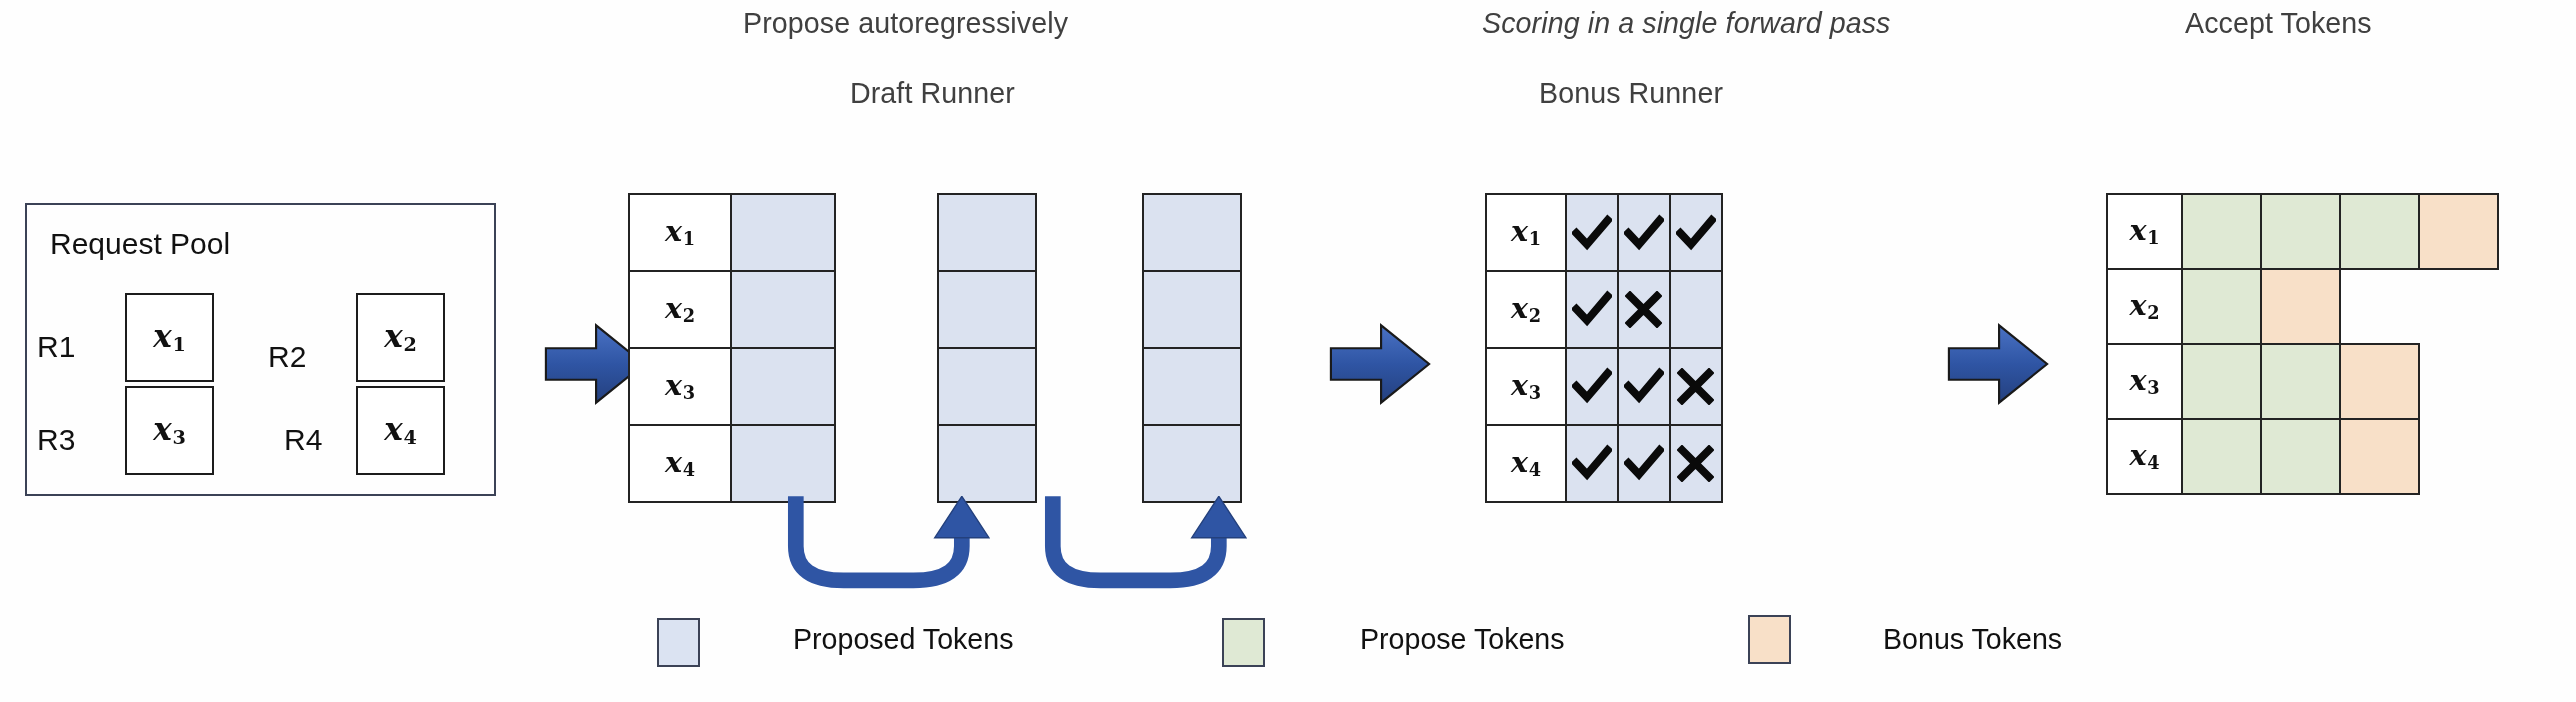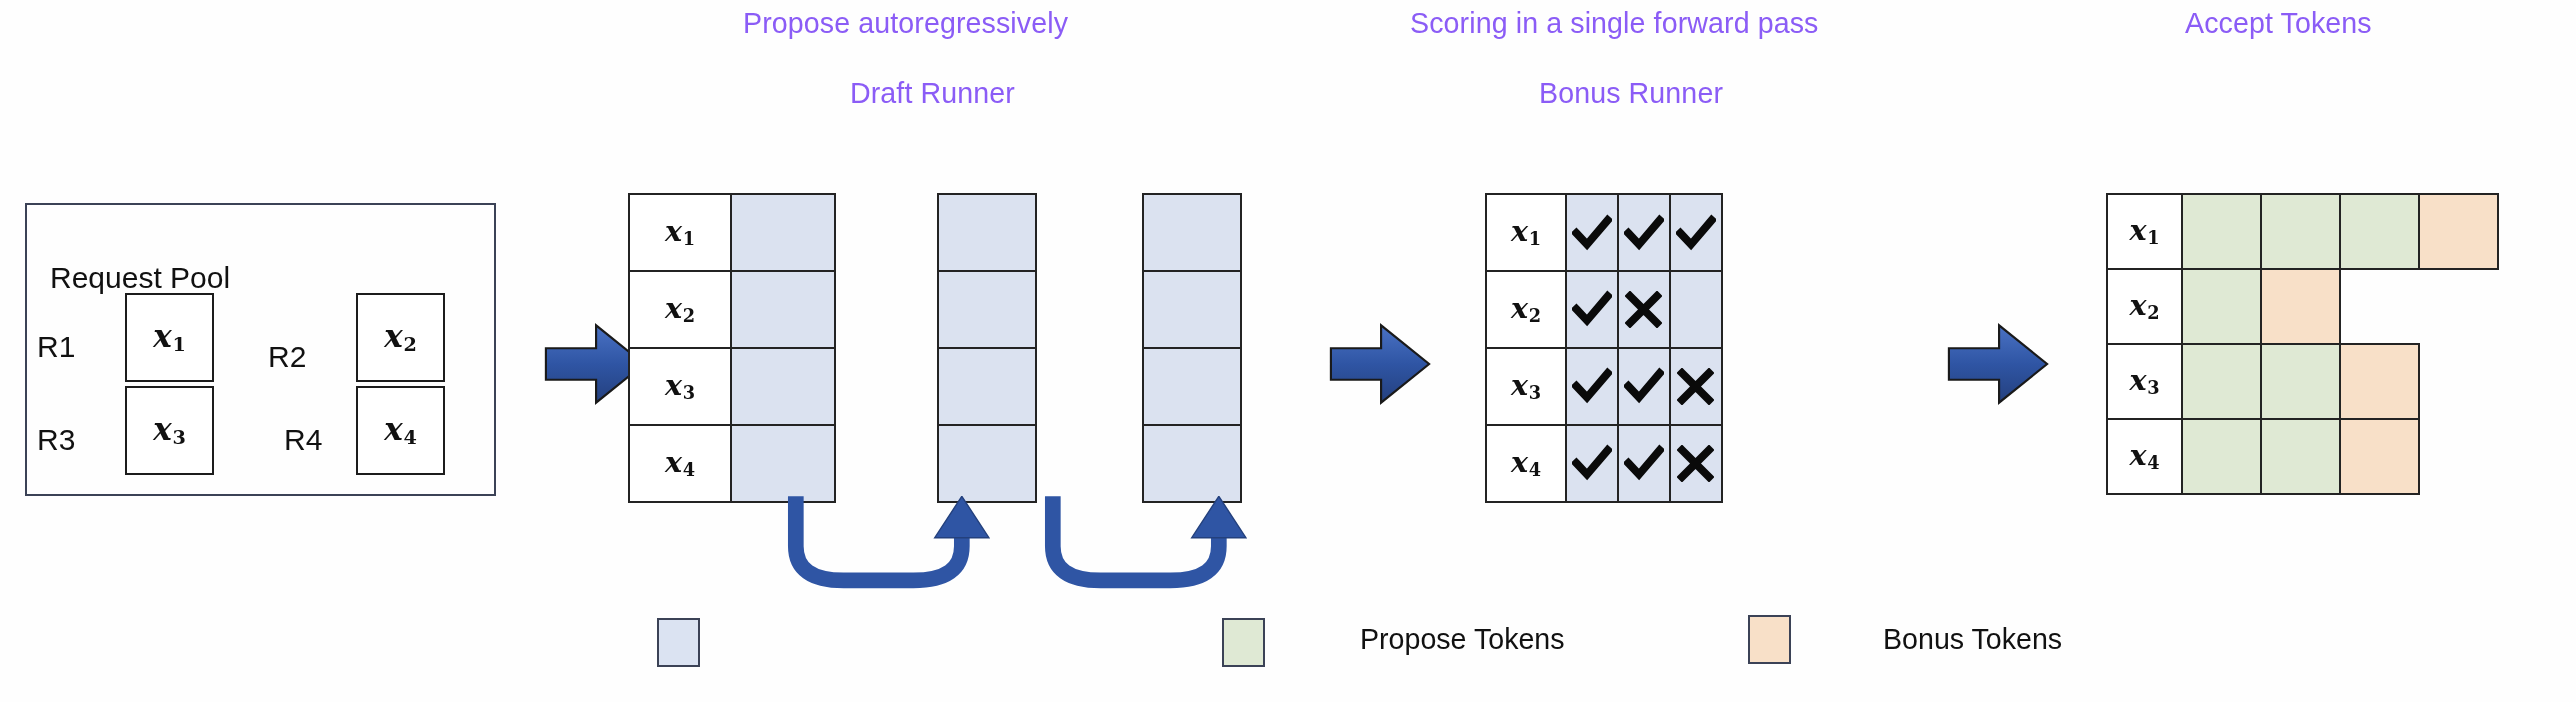--- a/index.html
+++ b/index.html
@@ -16,37 +16,36 @@
     width: 2576px;
     height: 703px;
     background: #fefefe;
     overflow: hidden;
   }
   .abs { position: absolute; }
 
   
   .heading {
     font-size: 28.6px;
-    color: #8b5cf6;
+    color: #404040;
     white-space: nowrap;
     letter-spacing: 0.1px;
   }
 
   
   #request-pool {
     left: 25px; top: 203px;
     width: 471px; height: 293px;
     border: 2.9px solid #3b4256;
     box-sizing: border-box;
     background: #fefefe;
   }
   #request-pool-title {
     left: 50px; top: 227px;
     font-size: 30px;
-    margin-top: 34px;
   }
   .req-label {
     font-size: 30px;
   }
   .req-box {
     width: 89px; height: 89px;
     border: 2.9px solid #1c1c1c;
     box-sizing: border-box;
     display: flex;
     align-items: center;
@@ -127,21 +126,21 @@
     white-space: nowrap;
   }
 </style>
 </head>
 <body>
 
 <div id="canvas">
 
   <div class="abs heading" style="left:743px; top:7.1px;">Propose autoregressively</div>
   <div class="abs heading" style="left:850px; top:77px;">Draft Runner</div>
-  <div class="abs heading" style="left:1410px; top:7.1px;">Scoring in a single forward pass</div>
+  <div class="abs heading" style="left:1482px; top:7.1px;font-style:italic;">Scoring in a single forward pass</div>
   <div class="abs heading" style="left:1539px; top:77px;">Bonus Runner</div>
   <div class="abs heading" style="left:2185px; top:7.1px;text-align:right;">Accept Tokens</div>
 
   <div class="abs" id="request-pool"></div>
   <div class="abs" id="request-pool-title">Request Pool</div>
 
   <div class="abs req-label" style="left:37px; top:330px;text-align:center;">R1</div>
   <div class="abs req-box" style="left:125px; top:293px;">
     <span class="xvar"><span>x</span><sub>1</sub></span>
   </div>
@@ -377,20 +376,21 @@
       <div class="cell green" style="width:81px; height:77px;"></div>
       <div class="cell green" style="width:81px; height:77px;"></div>
       <div class="cell orange" style="width:81px; height:77px;"></div>
       <div class="cell empty" style="width:81px; height:77px;"></div>
     </div>
   </div>
 
   <div class="abs" style="left:657px; top:618px;">
     <div class="legend-sw blue"></div>
   </div>
+  <div class="abs legend-text" style="left:793px; top:623px;">Proposed Tokens</div>
 
   <div class="abs" style="left:1222px; top:618px;">
     <div class="legend-sw green"></div>
   </div>
   <div class="abs legend-text" style="left:1360px; top:623px;">Propose Tokens</div>
 
   <div class="abs" style="left:1748px; top:615px;">
     <div class="legend-sw orange"></div>
   </div>
   <div class="abs legend-text" style="left:1883px; top:623px;">Bonus Tokens</div>

